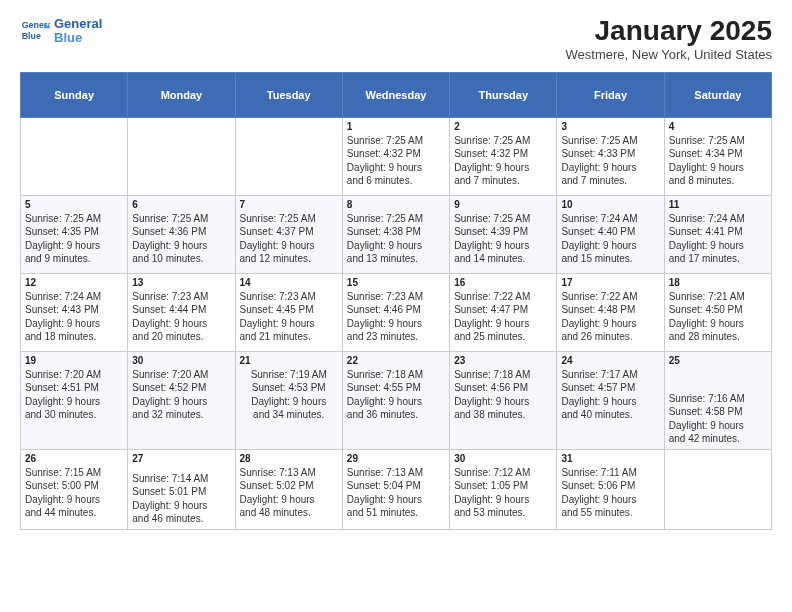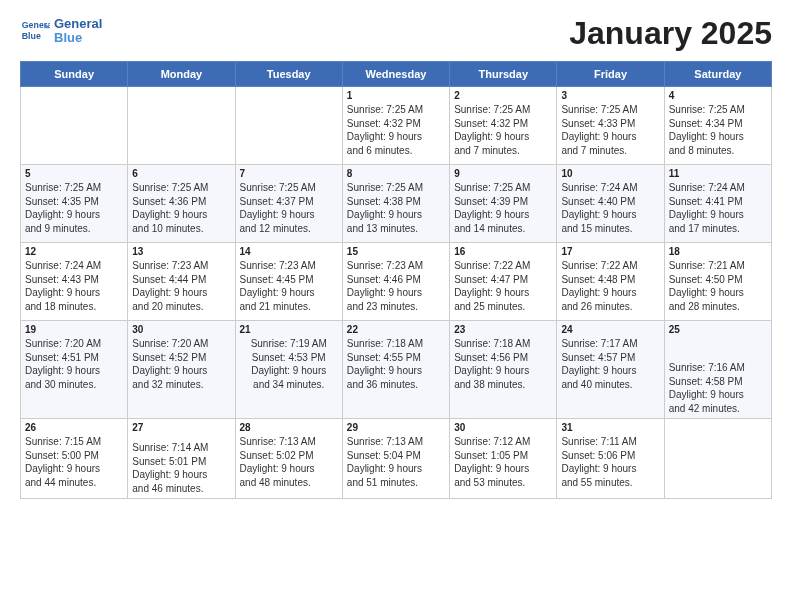--- a/index.html
+++ b/index.html
@@ -29,40 +29,40 @@
     }
     .logo-icon {
       width: 30px;
       height: 30px;
       margin-right: 4px;
     }
     .title-block {
       text-align: right;
     }
     .month-title {
-      font-size: 32px;
+      font-size: 28px;
       font-weight: bold;
       color: #222;
       line-height: 1.1;
     }
     .location {
       font-size: 13px;
       color: #444;
     }
     table {
       width: 100%;
       border-collapse: collapse;
       table-layout: fixed;
     }
     thead tr th {
       background-color: #3d6cb5;
       color: #fff;
       font-size: 11px;
       font-weight: bold;
-      padding: 6px 4px;
+      padding: 16px 4px;
       text-align: center;
       border: 1px solid #5a80c0;
     }
     tbody tr td {
       border: 1px solid #ccc;
       vertical-align: top;
       padding: 3px 4px;
       font-size: 8.5px;
       color: #222;
       height: 78px;
@@ -100,20 +100,21 @@
         <text x="2" y="26" font-size="10" font-weight="bold" fill="#2a5fa5">Blue</text>
         <polygon points="28,8 34,14 28,14" fill="#4a90d9"></polygon>
       </svg>
       <div style="display:flex;flex-direction:column;line-height:1.1;">
         <span style="font-size:13px;font-weight:bold;color:#2a5fa5;">General</span>
         <span style="font-size:13px;font-weight:bold;color:#4a90d9;">Blue</span>
       </div>
     </div>
     <div class="title-block">
       <div class="month-title">January 2025</div>
+      <div class="location">Westmere, New York, United States</div>
     </div>
   </div>
 
   <table>
     <thead>
       <tr>
       <th>Sunday</th>
           <th>Monday</th>
           <th>Tuesday</th>
           <th>Wednesday</th>

